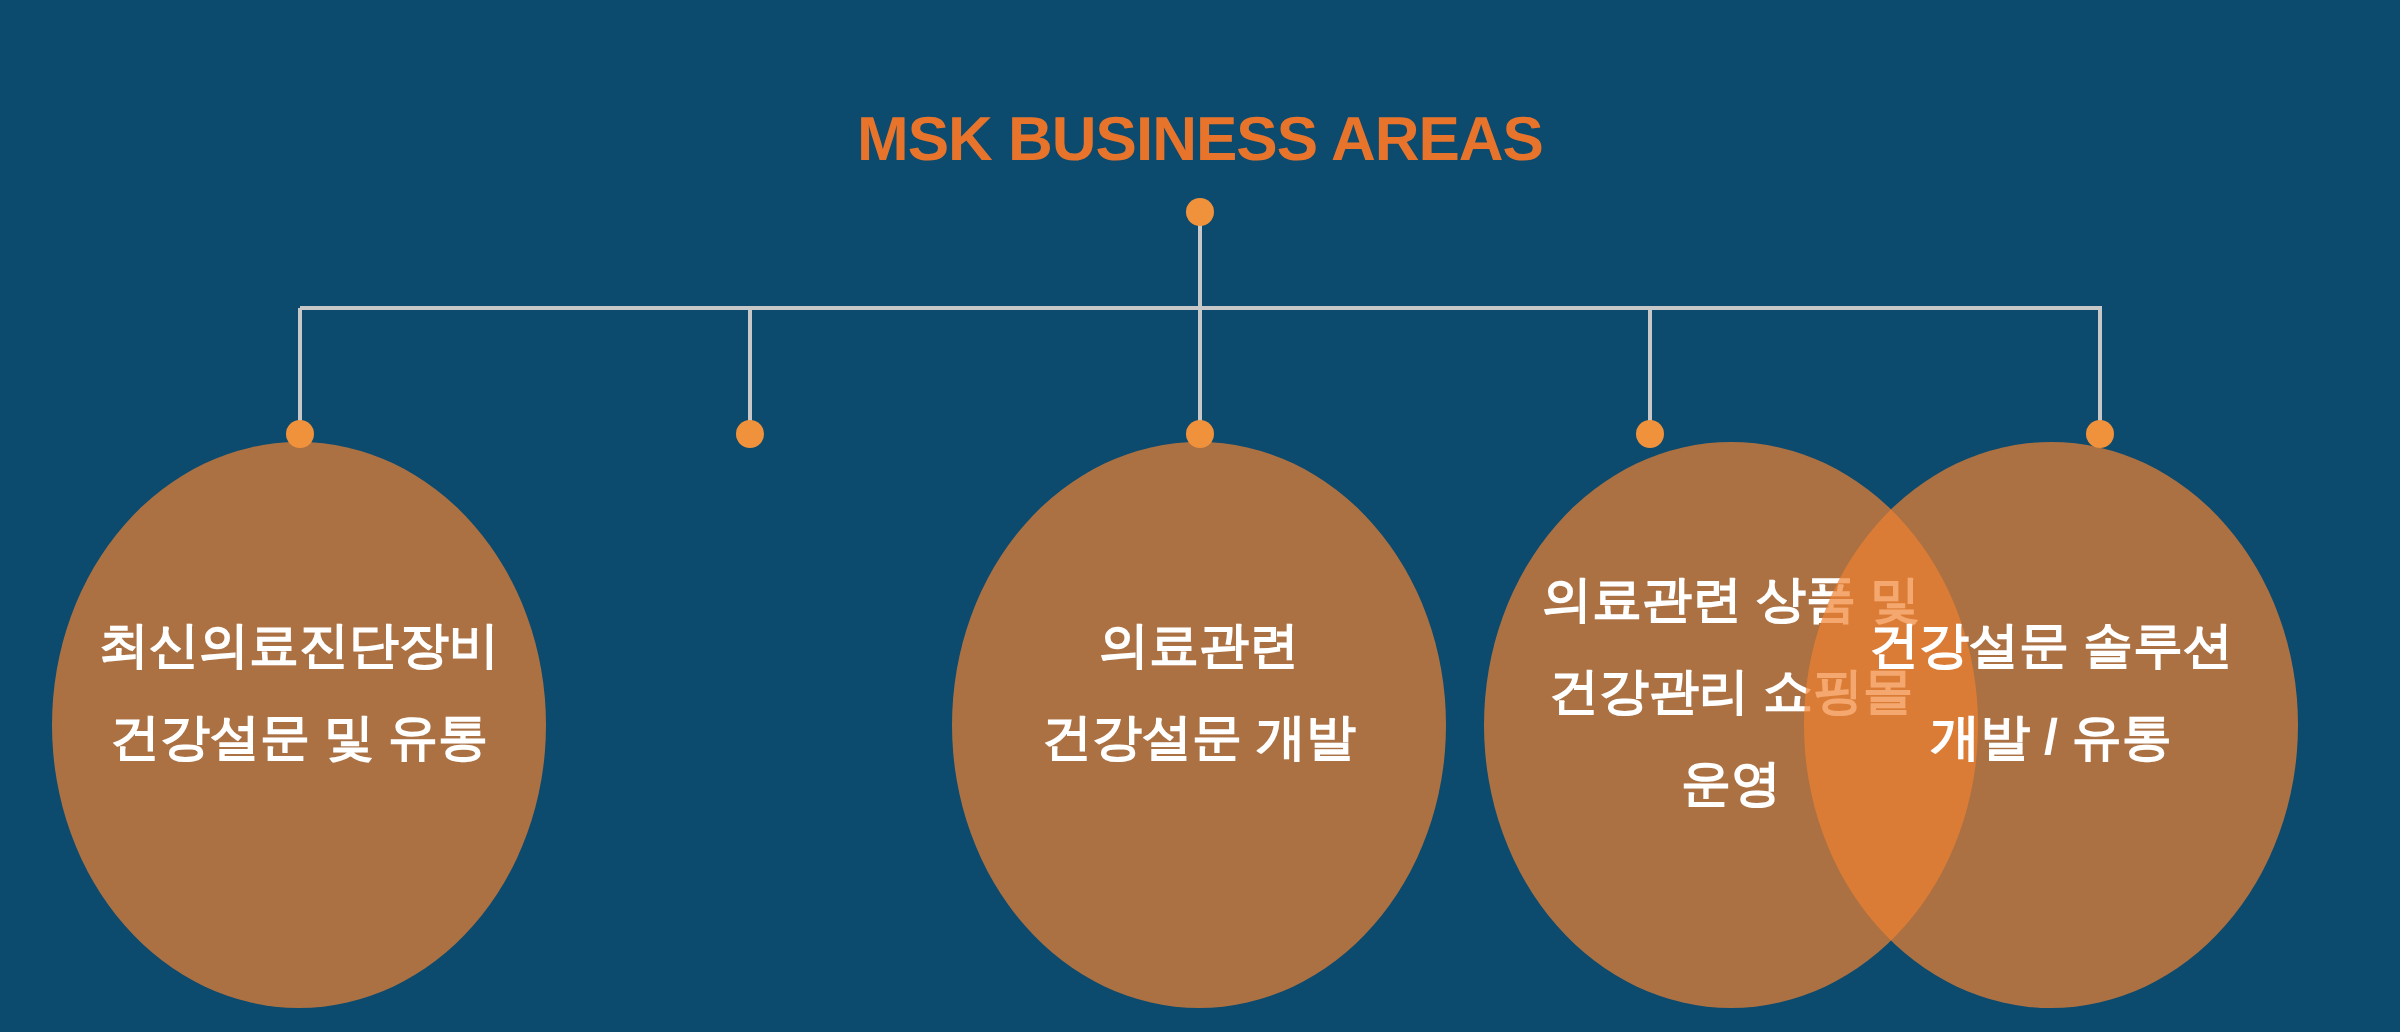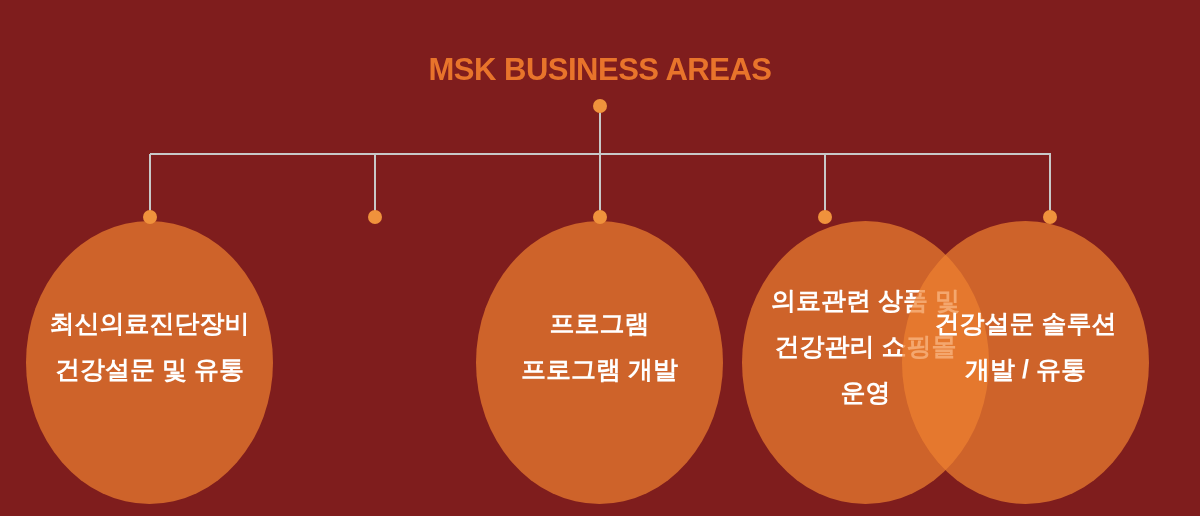--- a/index.html
+++ b/index.html
@@ -3,21 +3,21 @@
 <meta charset="utf-8">
 <style>
   * { margin: 0; padding: 0; box-sizing: border-box; }
   html, body { background: #ffffff; }
   body { font-family: "Liberation Sans", "DejaVu Sans", sans-serif; }
 
   .canvas {
     position: relative;
     width: 1200px;
     height: 516px;
-    background: #7f1d1d;
+    background: #0c4a6e;
     overflow: hidden;
   }
 
   .diagram-title {
     position: absolute;
     top: 52px;
     left: 0;
     width: 100%;
     text-align: center;
     font-size: 31px;
@@ -115,22 +115,22 @@
   <div class="bubble c0">
     <div class="bubble-text">
       <span>최신의료진단장비</span>
       <span>건강설문 및 유통</span>
     </div>
   </div>
 
 
   <div class="bubble c2">
     <div class="bubble-text">
-      <span>프로그램</span>
-      <span>프로그램 개발</span>
+      <span>의료관련</span>
+      <span>건강설문 개발</span>
     </div>
   </div>
 
   <div class="bubble c3">
     <div class="bubble-text">
       <span>의료관련 상품 및</span>
       <span>건강관리 쇼핑몰</span>
       <span>운영</span>
     </div>
   </div>

